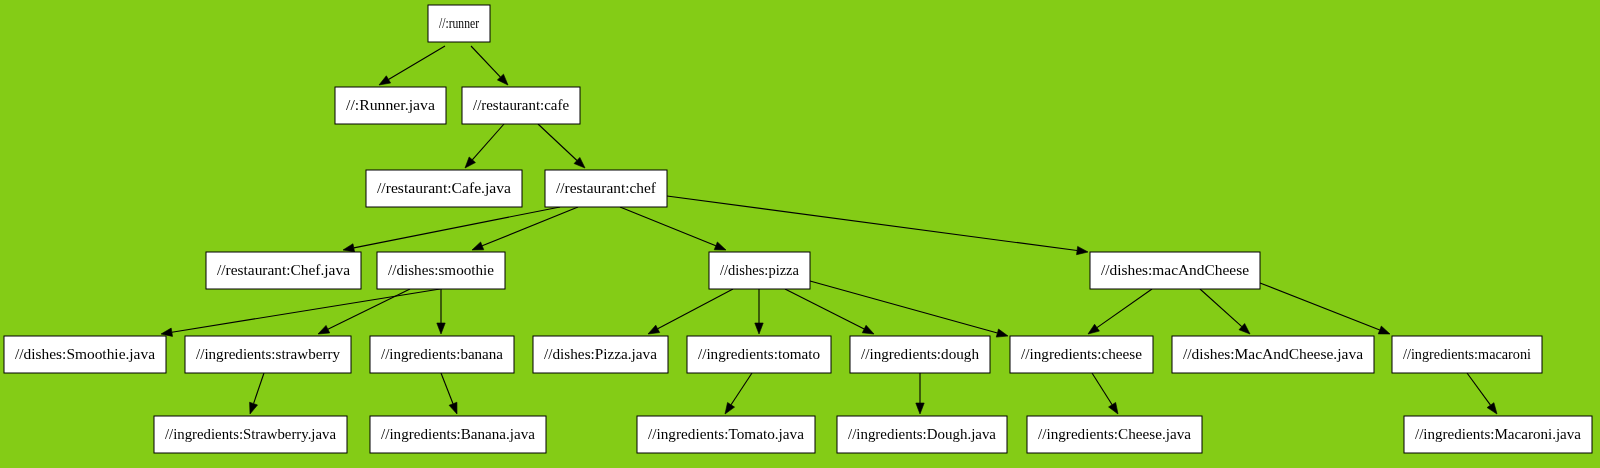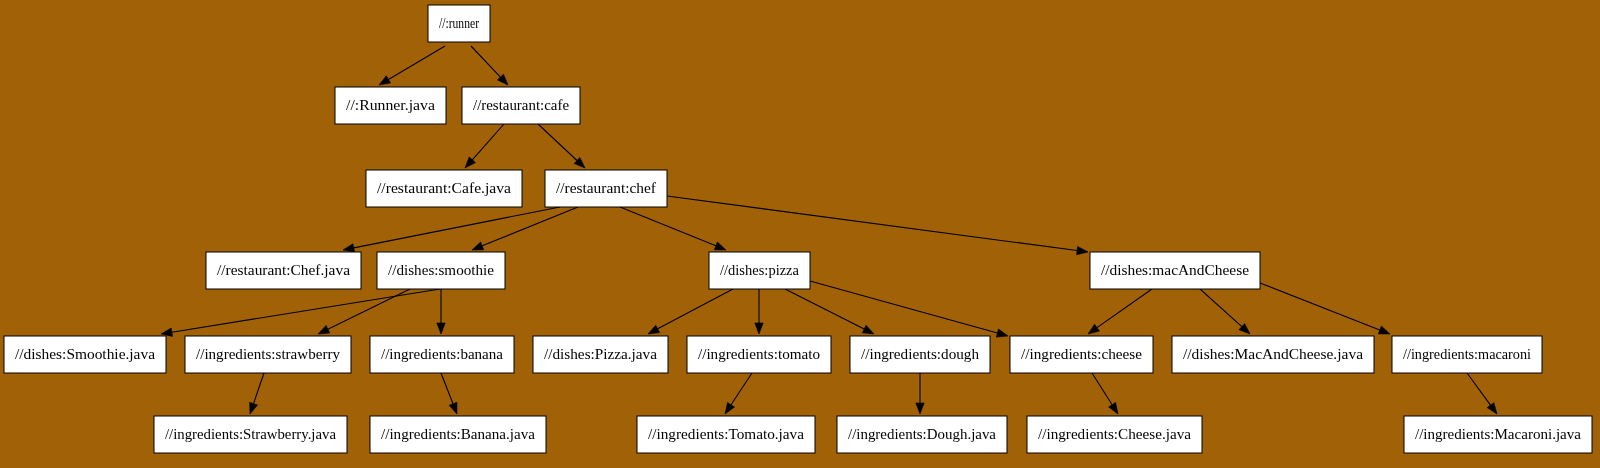--- a/index.html
+++ b/index.html
@@ -4,21 +4,21 @@
 <style>
   html, body {
     margin: 0;
     padding: 0;
     background: #ffffff;
   }
   #graph-root {
     position: relative;
     width: 1600px;
     height: 468px;
-    background: #a16207;
+    background: #84cc16;
     font-family: "Liberation Serif", "DejaVu Serif", serif;
     overflow: hidden;
   }
   svg#graph-canvas {
     display: block;
     width: 1600px;
     height: 468px;
   }
   .node-box {
     fill: #ffffff;

